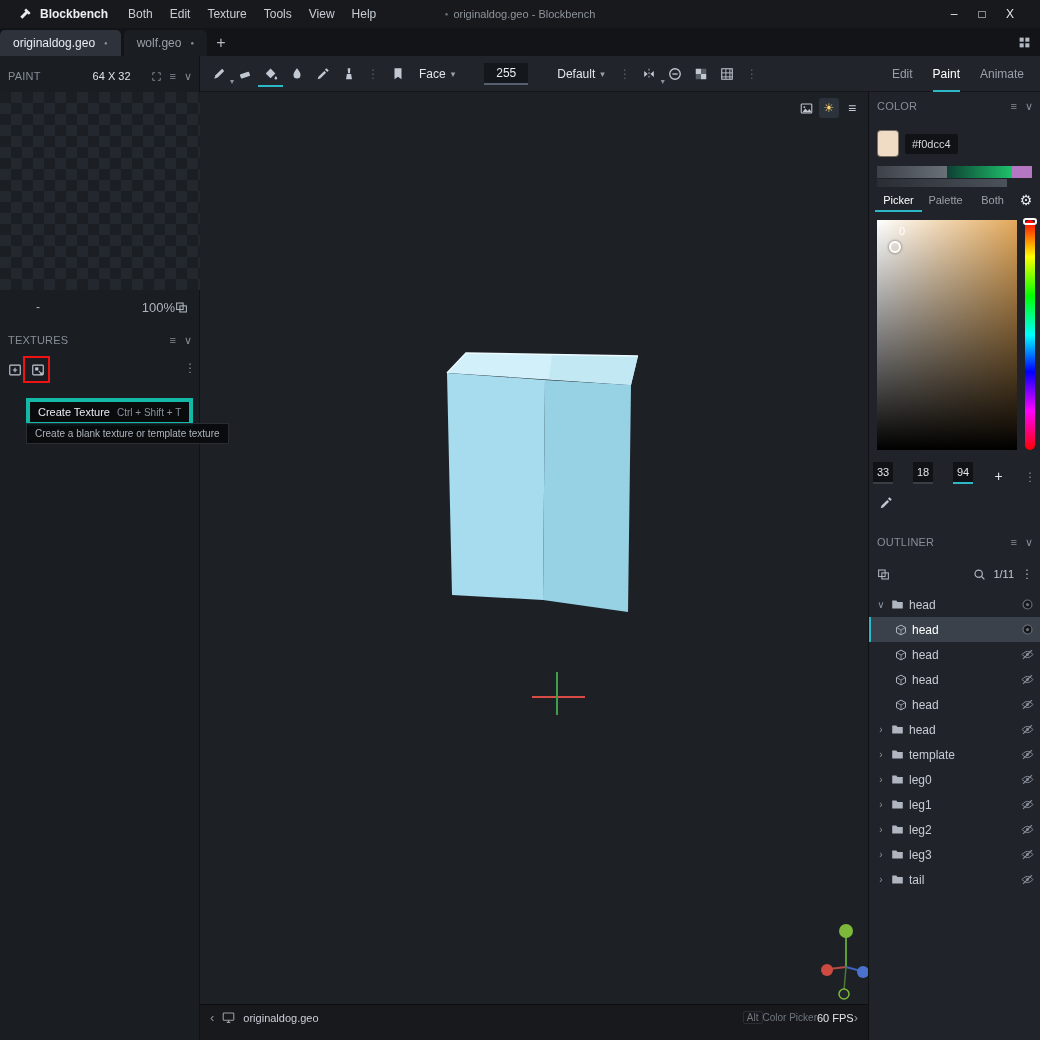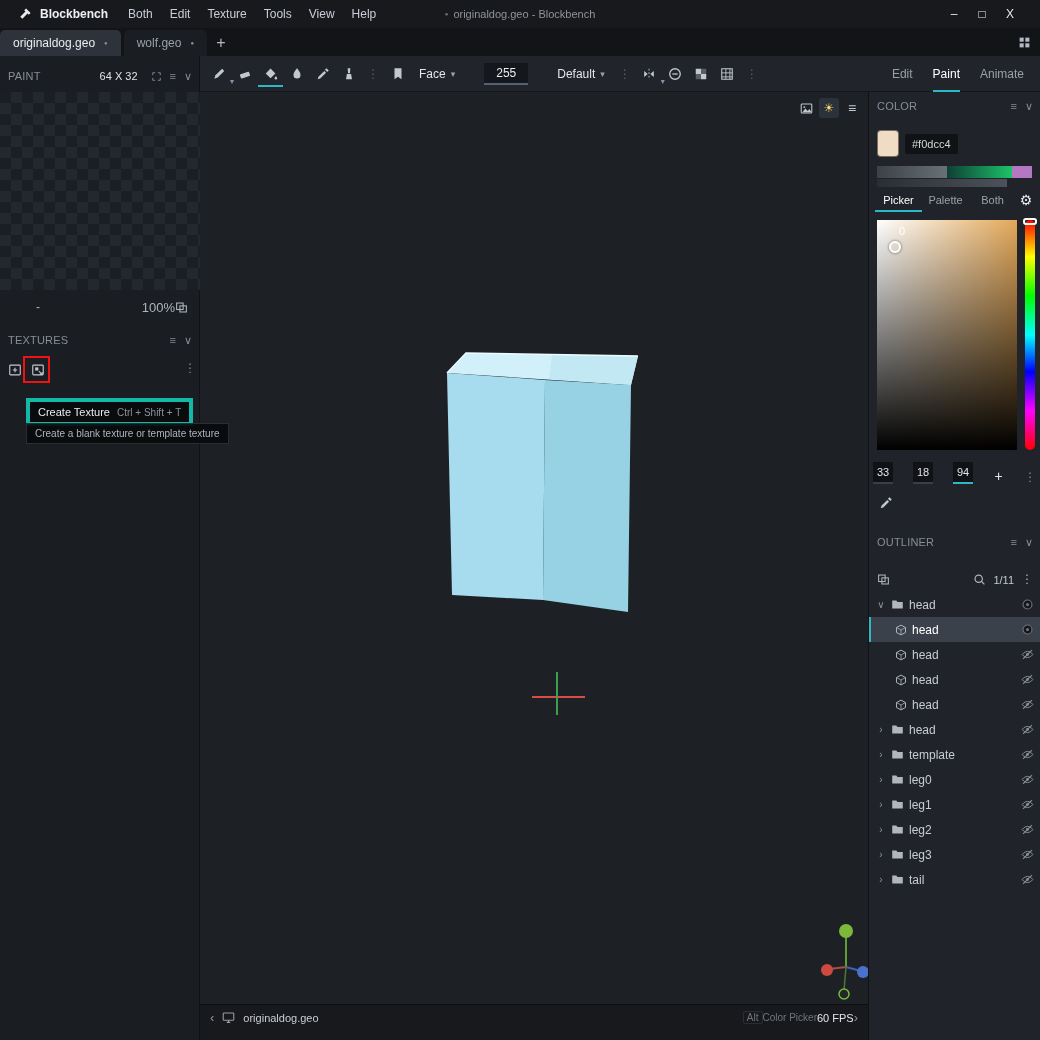--- a/index.html
+++ b/index.html
@@ -40,21 +40,21 @@
   .tb-dd .caret{font-size:9px;color:#9aa0a8}
   .tb-num{width:44px;height:22px;background:#14171c;display:flex;align-items:center;justify-content:center;color:#e9ecf0;border-bottom:2px solid #566070;margin:0 20px;flex:0 0 auto}
   .modes{margin-left:auto;display:flex;gap:20px;padding-right:10px}
   .mode{color:#9aa0a8;height:36px;display:flex;align-items:center;font-size:12px}
   .mode.active{color:#fff;box-shadow:inset 0 -2px 0 #2cb8c6}
 
   
   .left-panel{position:absolute;top:56px;left:0;width:200px;bottom:0;background:#1a1d22;border-right:1px solid #101215}
   .panel-header{display:flex;align-items:center;gap:8px;color:#878d97;font-size:11px;padding:0 8px;height:24px}
   .panel-header .title{margin-right:auto;letter-spacing:.2px}
-  .hdr-size{color:#dfe3e8;font-size:11px;margin-right:5px}
+  .hdr-size{color:#dfe3e8;font-size:11px;margin-right:12px}
   .hdr-glyph{color:#878d97;font-size:11px}
   .lp-paint-header{position:absolute;top:8px;left:0;width:200px}
   .preview{position:absolute;top:36px;left:0;width:200px;height:198px;background-color:#1b1e23;
     background-image:linear-gradient(45deg,#23272e 25%,transparent 25%,transparent 75%,#23272e 75%),
                      linear-gradient(45deg,#23272e 25%,transparent 25%,transparent 75%,#23272e 75%);
     background-size:22px 22px;background-position:0 0,11px 11px}
   .zoom-row{position:absolute;top:240px;left:0;width:200px;height:22px;display:flex;align-items:center;color:#aeb4bd;padding:0 12px}
   .zoom-out{margin-left:24px}
   .zoom-val{flex:1;text-align:right;font-size:13px}
   .lp-tex-header{position:absolute;top:272px;left:0;width:200px}
@@ -108,21 +108,21 @@
   .hue{position:absolute;top:128px;right:5px;width:10px;height:230px;border-radius:5px;
     background:linear-gradient(#f00,#ff0 16%,#0f0 33%,#0ff 50%,#00f 66%,#f0f 83%,#f00)}
   .hue-cursor{position:absolute;top:126px;right:3px;width:14px;height:7px;border:2px solid #fff;border-radius:3px}
   .channels{position:absolute;top:370px;left:4px;right:4px;display:flex;align-items:flex-end;gap:20px}
   .chan{width:37px;height:22px;background:#101216;display:flex;align-items:center;justify-content:center;font-size:11px;color:#e2e5ea;border-bottom:2px solid #3a3f46}
   .chan.active{border-bottom-color:#2cb8c6}
   .chan-add{width:20px;text-align:center;color:#e2e5ea;font-size:14px}
   .chan-kebab{margin-left:auto;color:#878d97}
   .eyedropper{position:absolute;top:404px;left:10px;color:#c2c8d2}
   .rp-outliner-header{position:absolute;top:438px;left:0;width:172px}
-  .search-row{position:absolute;top:470px;left:0;width:172px;height:24px;display:flex;align-items:flex-end;padding:0 8px;gap:7px;color:#aeb4bd}
+  .search-row{position:absolute;top:470px;left:0;width:172px;height:24px;display:flex;align-items:center;padding:0 8px;gap:7px;color:#aeb4bd}
   .sr-spacer{flex:1}
   .sr-count{font-size:11px;color:#c2c8d2}
   .rows{position:absolute;top:500px;left:0;width:172px}
   .orow{height:25px;display:flex;align-items:center;gap:5px;padding:0 7px;color:#c6ccd4}
   .orow .exp{width:10px;color:#8b929c;font-size:10px;text-align:center;flex:0 0 auto}
   .orow.child{padding-left:26px}
   .orow.selected{background:#3a414b;box-shadow:inset 2px 0 0 #2cb8c6;color:#fff}
   .orow .ric{color:#b0b6c0;flex:0 0 auto}
   .orow .lbl{font-size:12px;white-space:nowrap;overflow:hidden}
   .orow .vis{margin-left:auto;color:#878d97;flex:0 0 auto}

